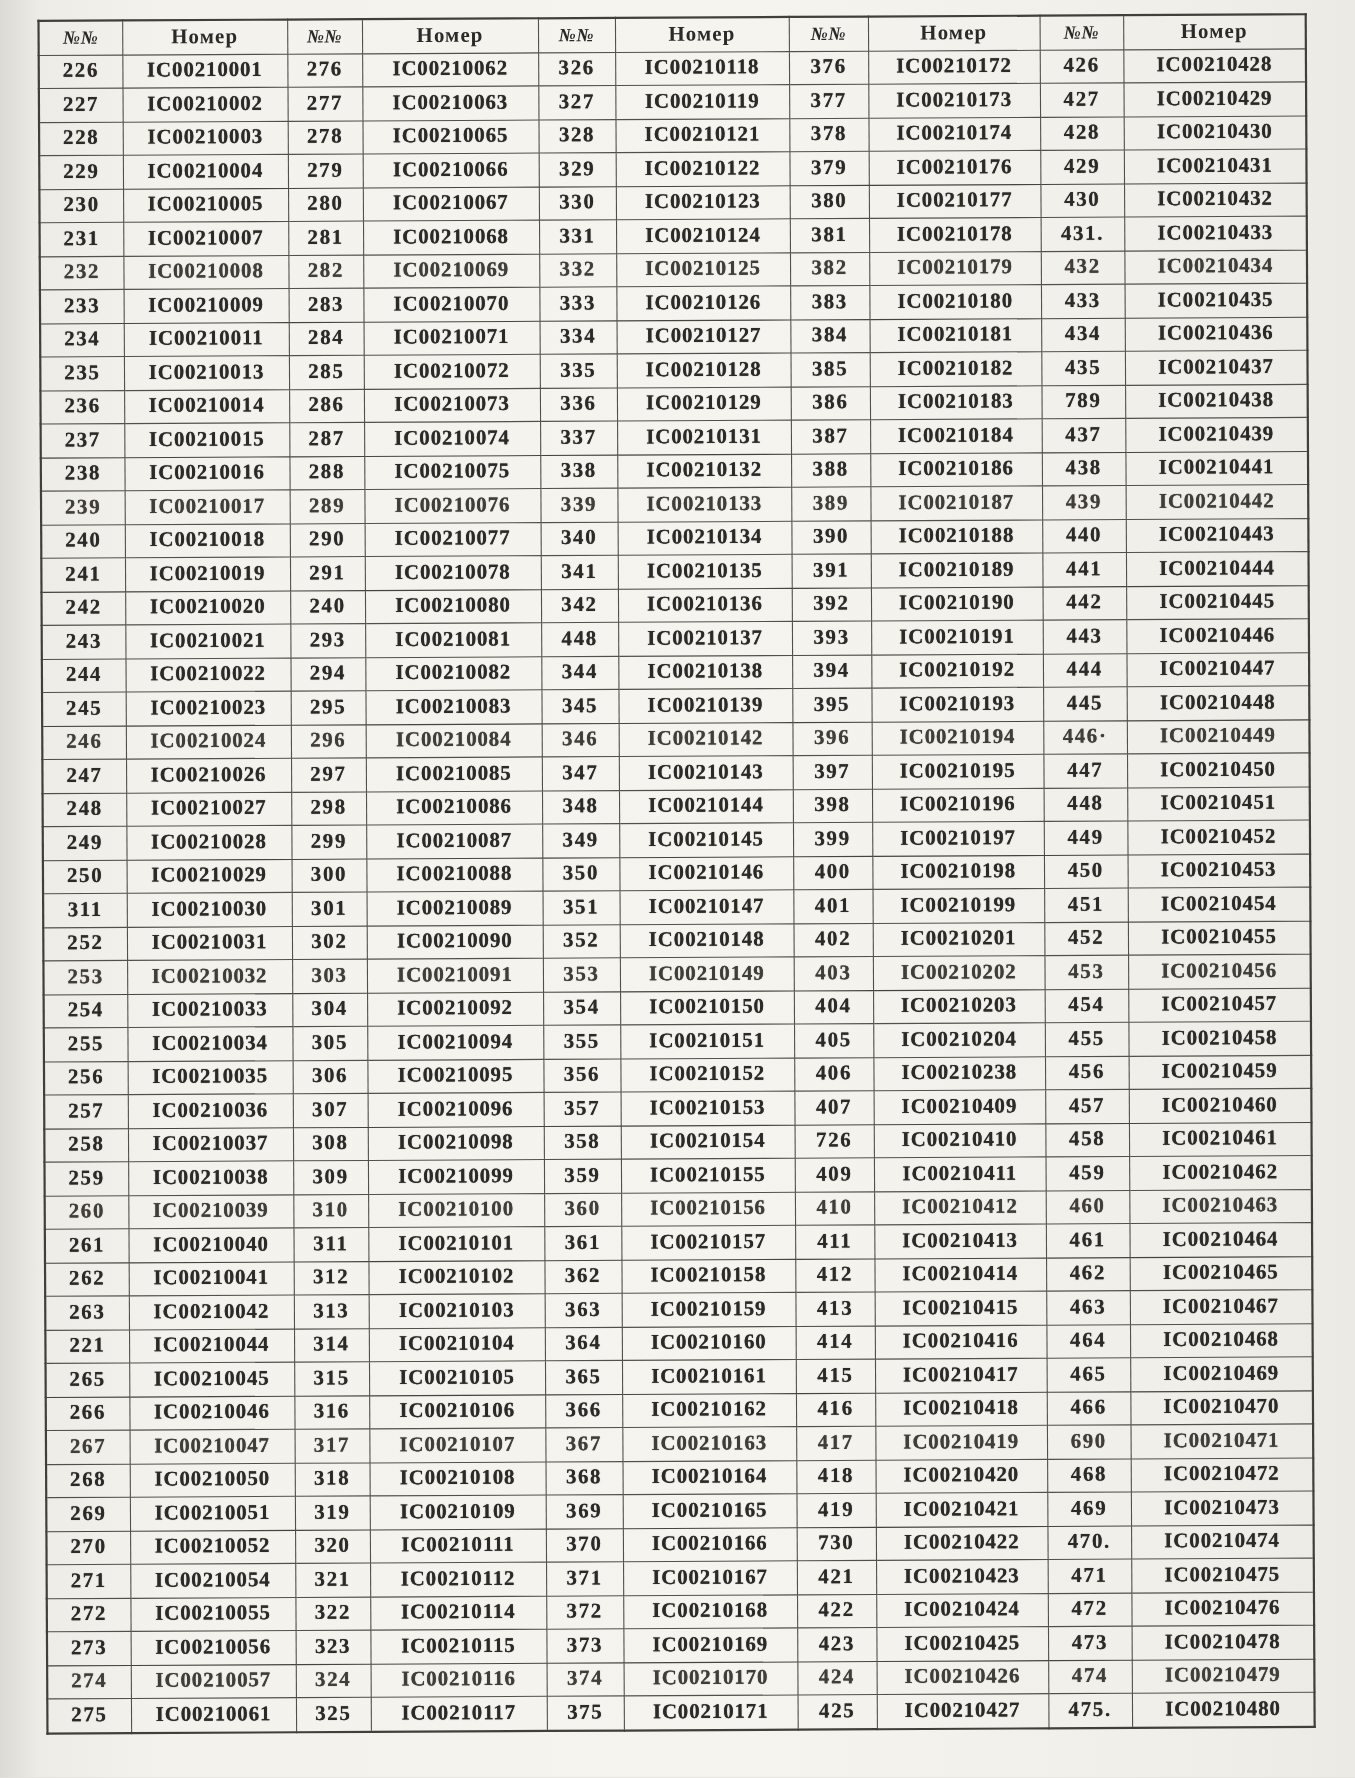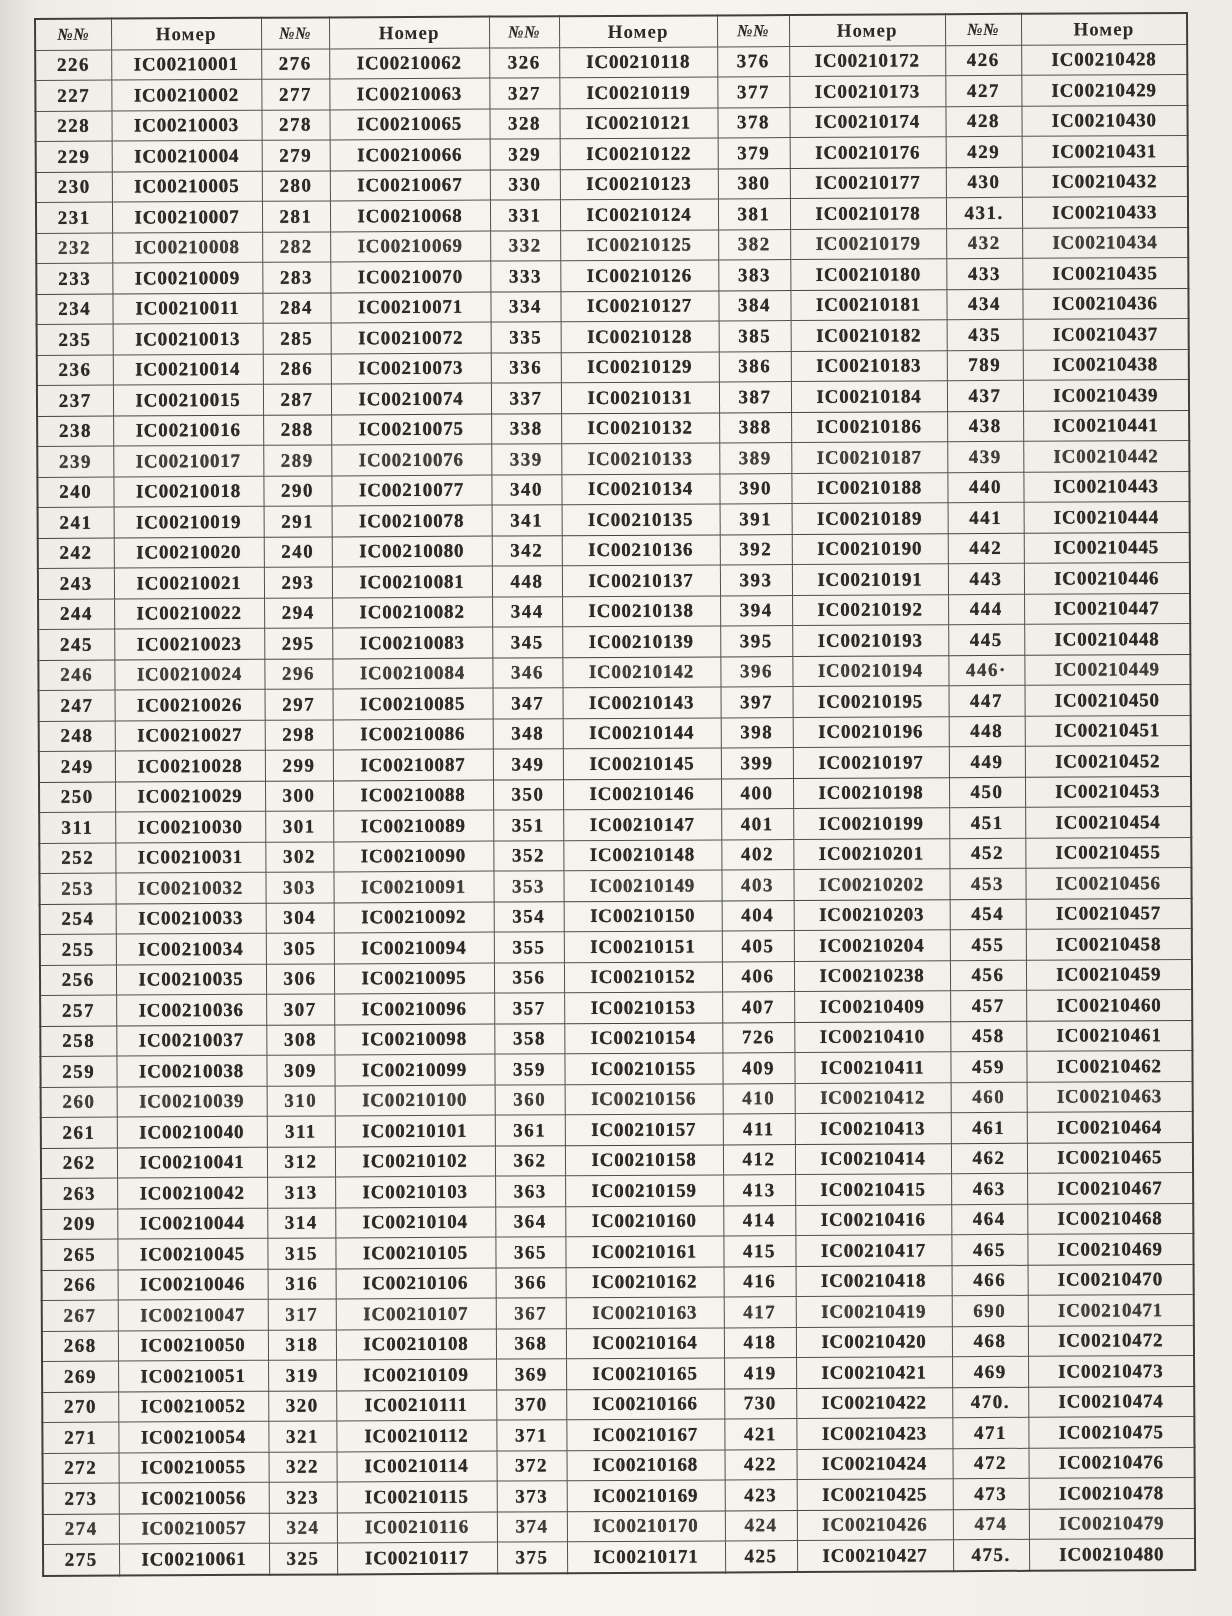--- a/index.html
+++ b/index.html
@@ -561,21 +561,21 @@
             <td class="c-num">313</td>
             <td class="c-code">IC00210103</td>
             <td class="c-num">363</td>
             <td class="c-code">IC00210159</td>
             <td class="c-num">413</td>
             <td class="c-code">IC00210415</td>
             <td class="c-num">463</td>
             <td class="c-code">IC00210467</td>
           </tr>
           <tr>
-            <td class="c-num">209</td>
+            <td class="c-num">221</td>
             <td class="c-code">IC00210044</td>
             <td class="c-num">314</td>
             <td class="c-code">IC00210104</td>
             <td class="c-num">364</td>
             <td class="c-code">IC00210160</td>
             <td class="c-num">414</td>
             <td class="c-code">IC00210416</td>
             <td class="c-num">464</td>
             <td class="c-code">IC00210468</td>
           </tr>

